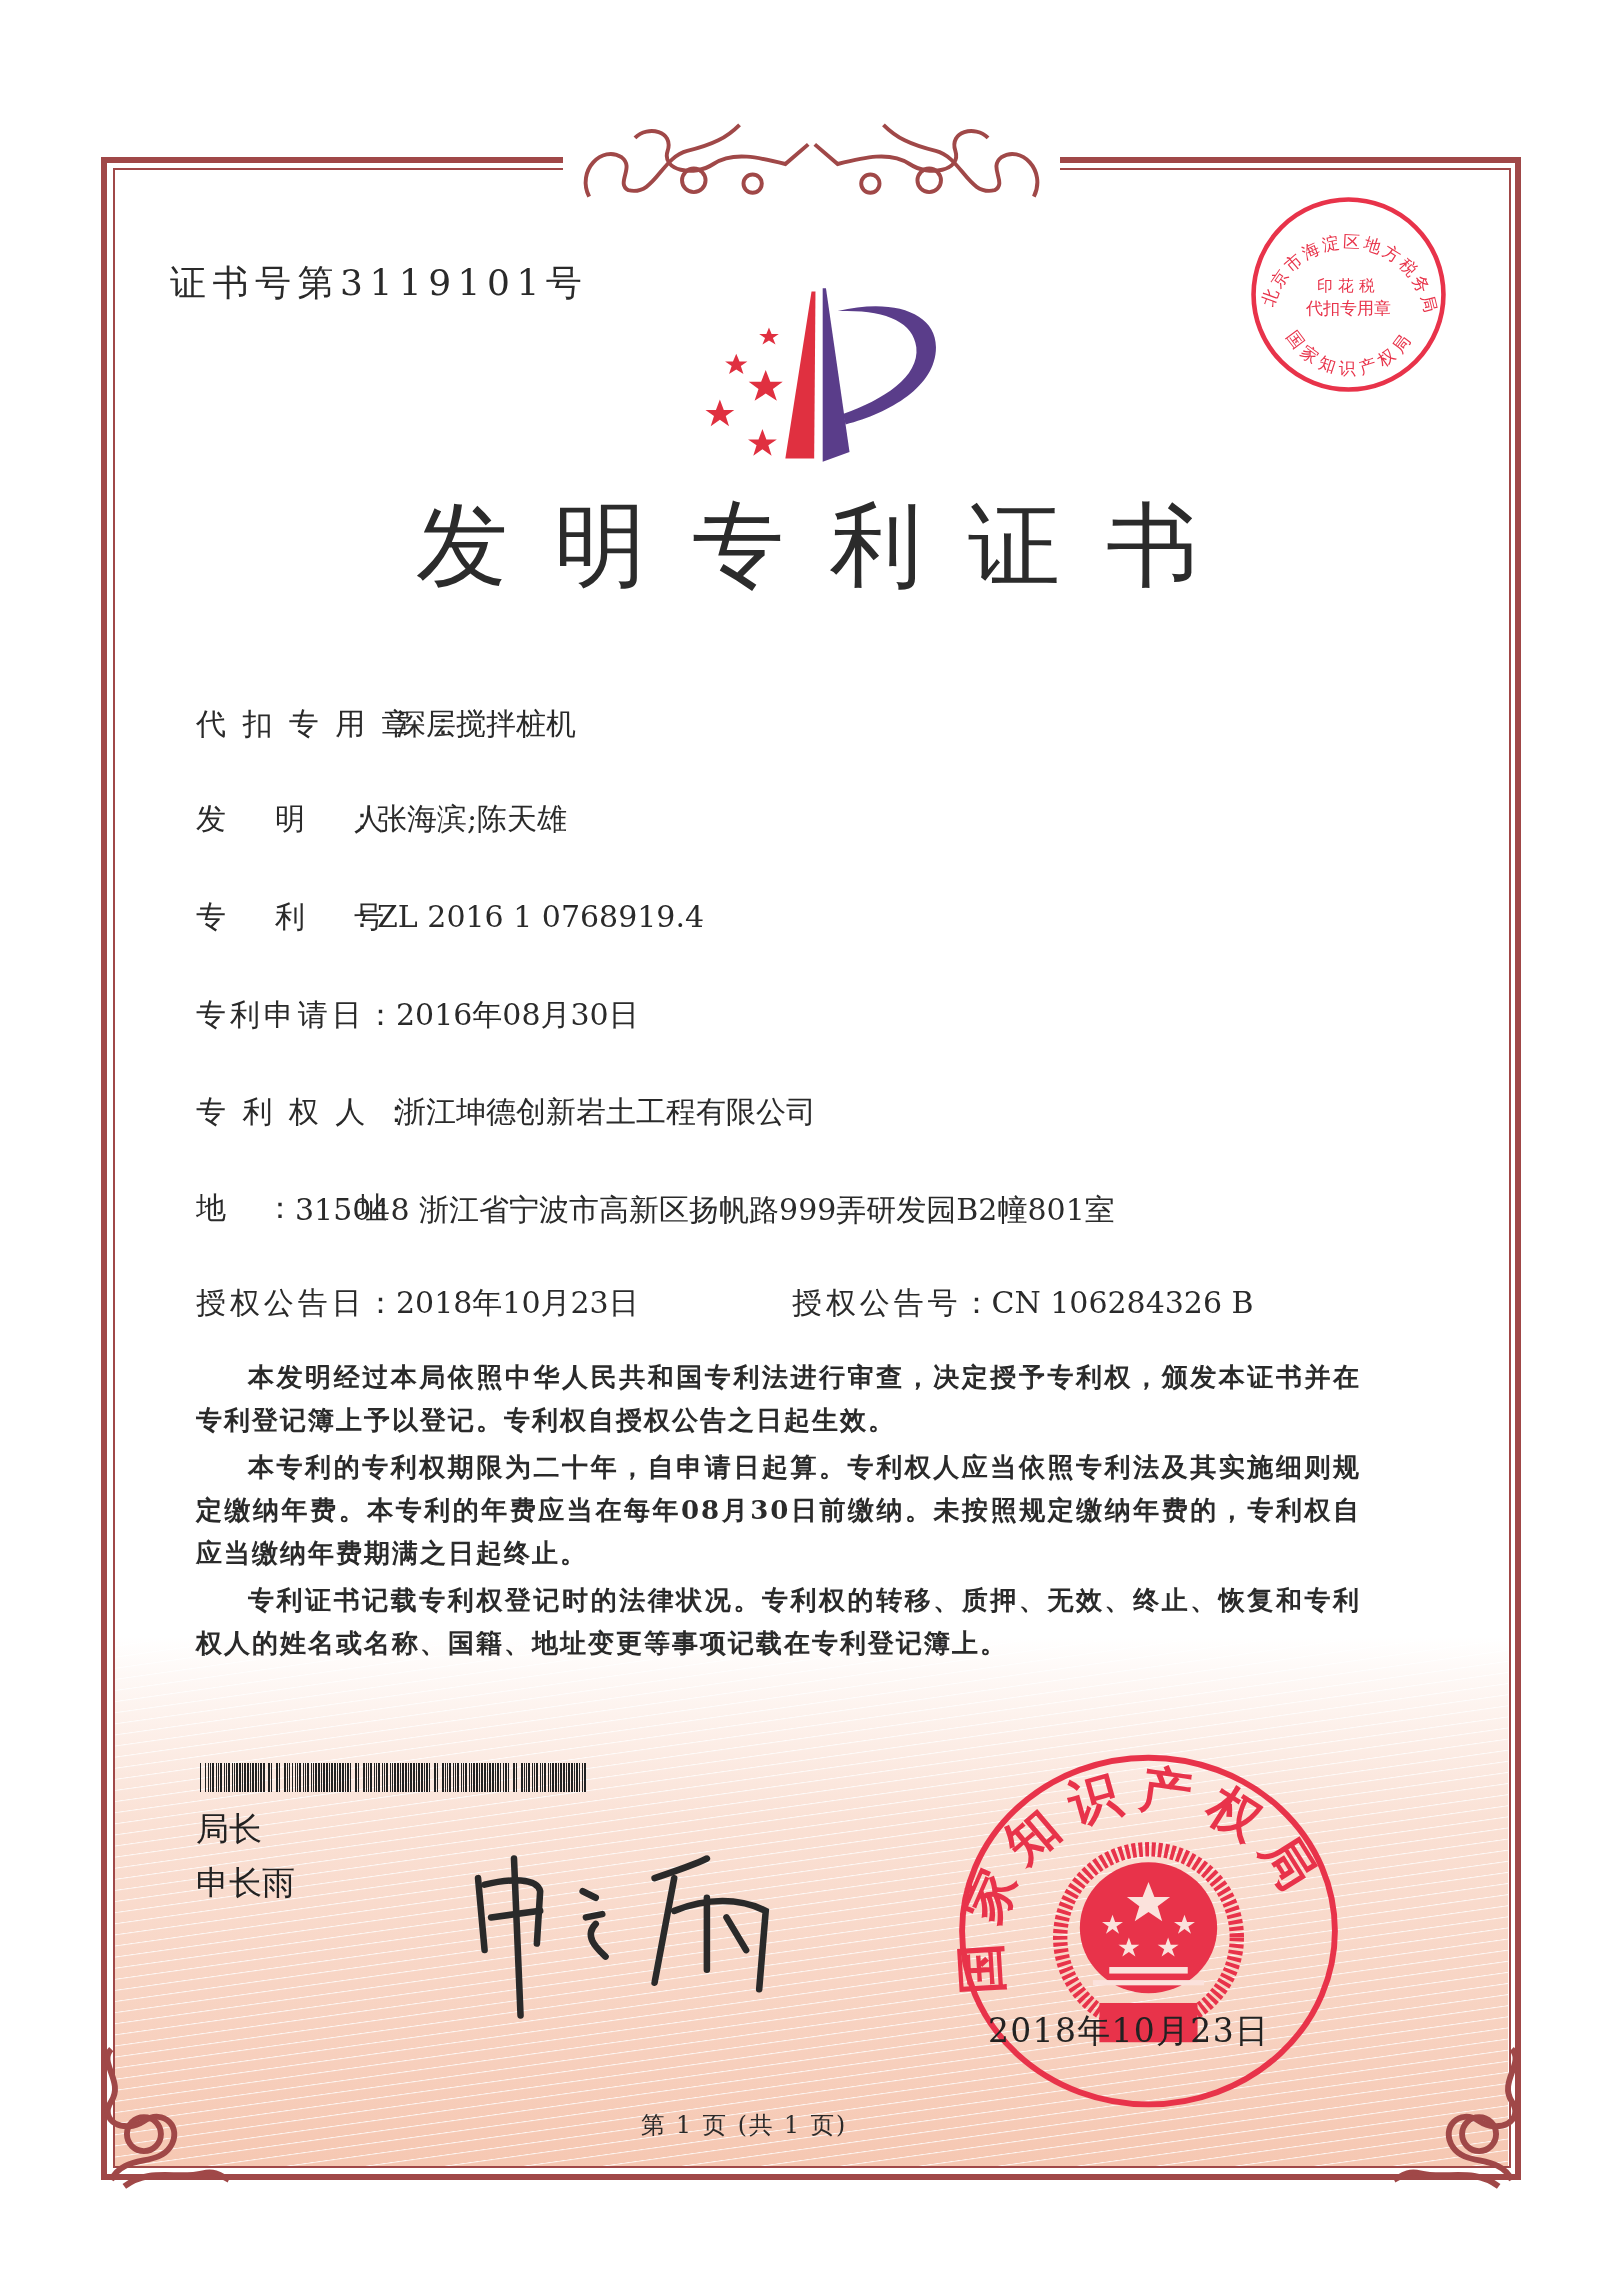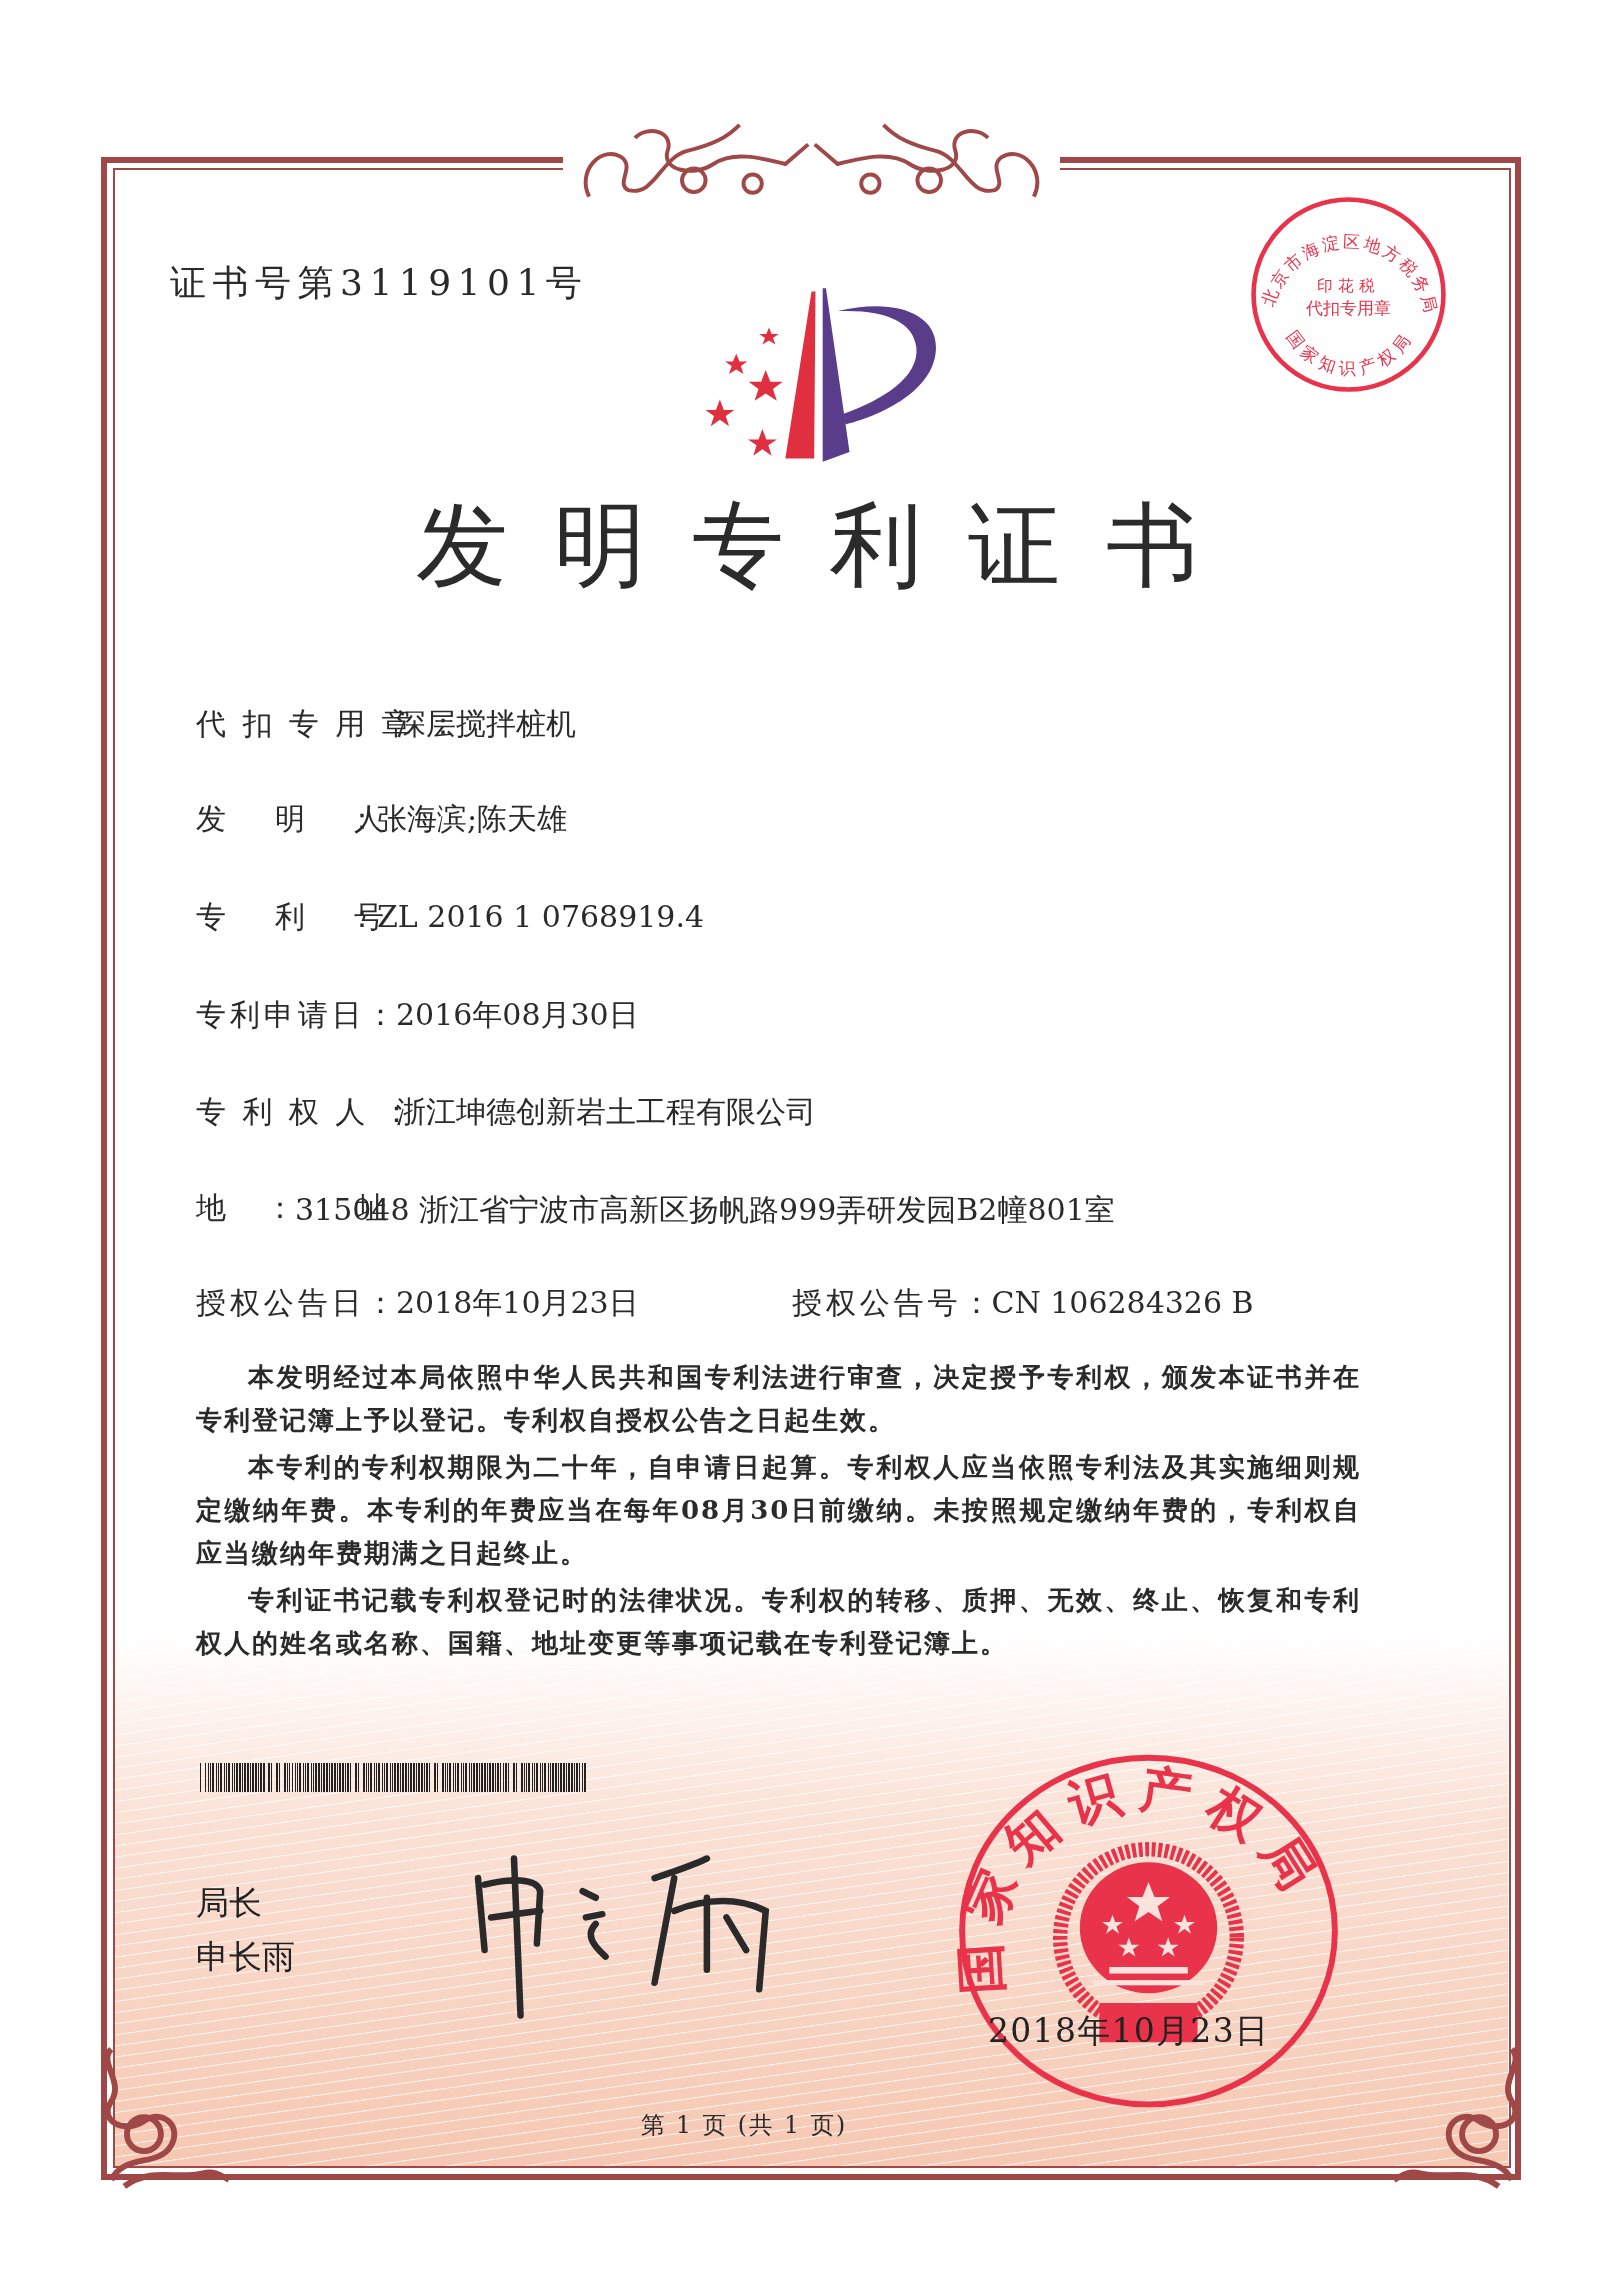--- a/index.html
+++ b/index.html
@@ -52,21 +52,21 @@
   .para {
     position: absolute; left: 196px; width: 1165px; font-size: 26px; line-height: 43px;
     letter-spacing: 2px; text-align: justify; font-weight: bold;
   }
   .para p { margin: 0 0 0 0; text-indent: 52px; }
   .barcode {
     position: absolute; left: 200px; top: 1763px; width: 386px; height: 29px;
     background: repeating-linear-gradient(90deg, #222 0px, #222 1.3px, transparent 1.3px, transparent 2.6px, #222 2.6px, #222 3.3px, transparent 3.3px, transparent 4.6px, #222 4.6px, #222 6.5px, transparent 6.5px, transparent 7.9px);
   }
   .director-label {
-    position: absolute; left: 196px; top: 1879px; font-family: Liberation Mono, monospace;
+    position: absolute; left: 196px; top: 1802px; font-family: Liberation Sans, sans-serif;
     font-size: 33px; line-height: 54px; color: #222;
   }
   .signature {
     position: absolute; left: 458px; top: 1852px; width: 367px; height: 170px;
   }
   .cnipa-seal {
     position: absolute; left: 949px; top: 1741px; width: 399px; height: 367px;
   }
   .seal-date {
     position: absolute; left: 988px; top: 2009px; font-size: 33px; color: #222;

